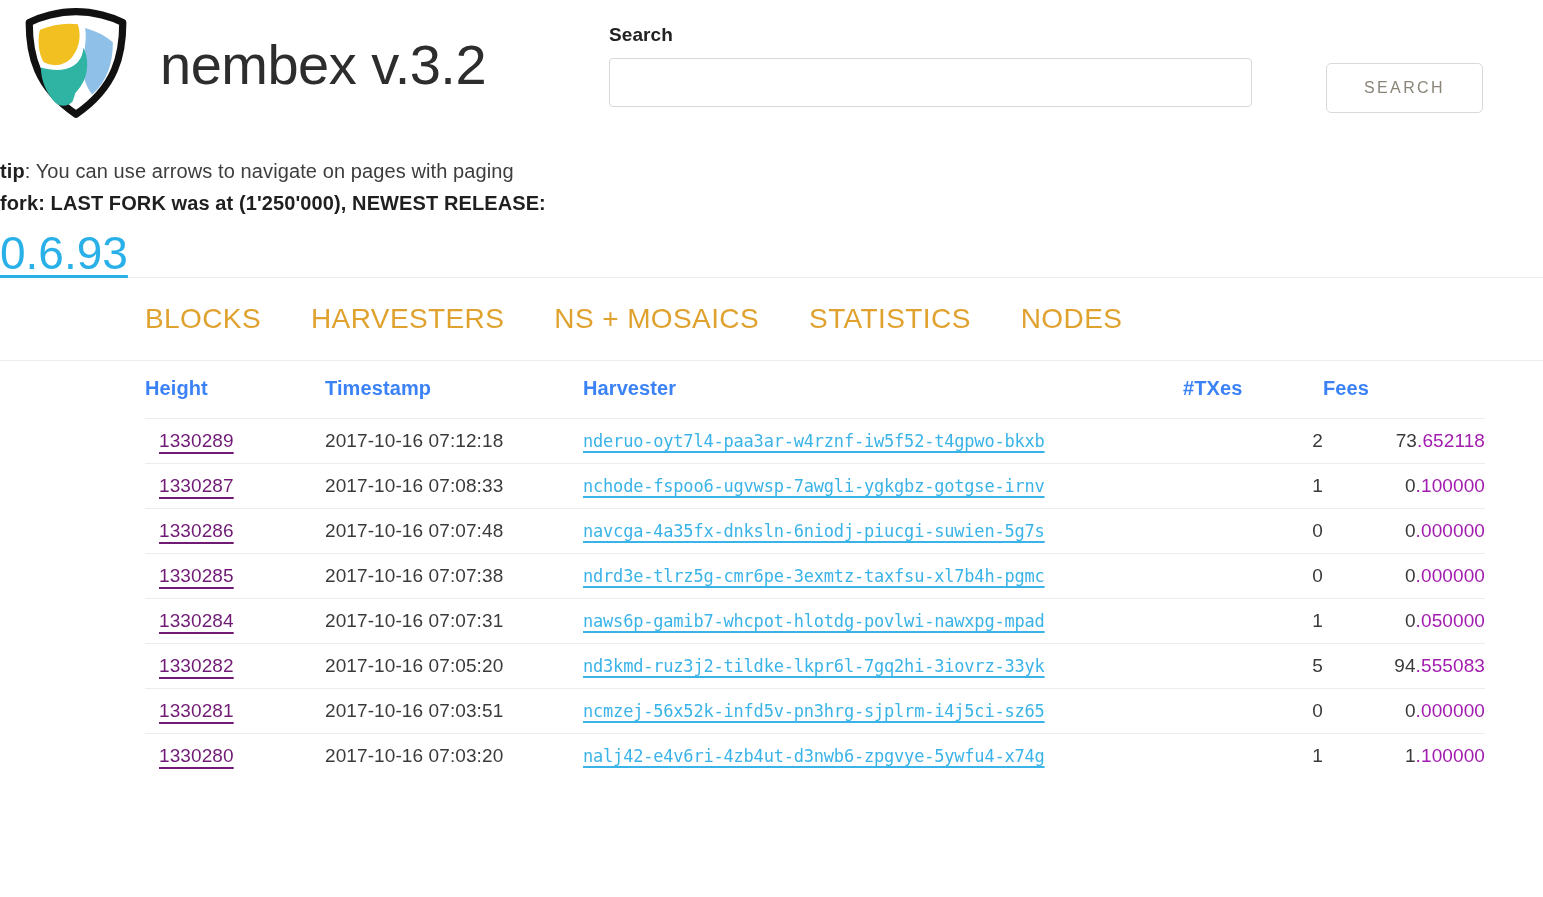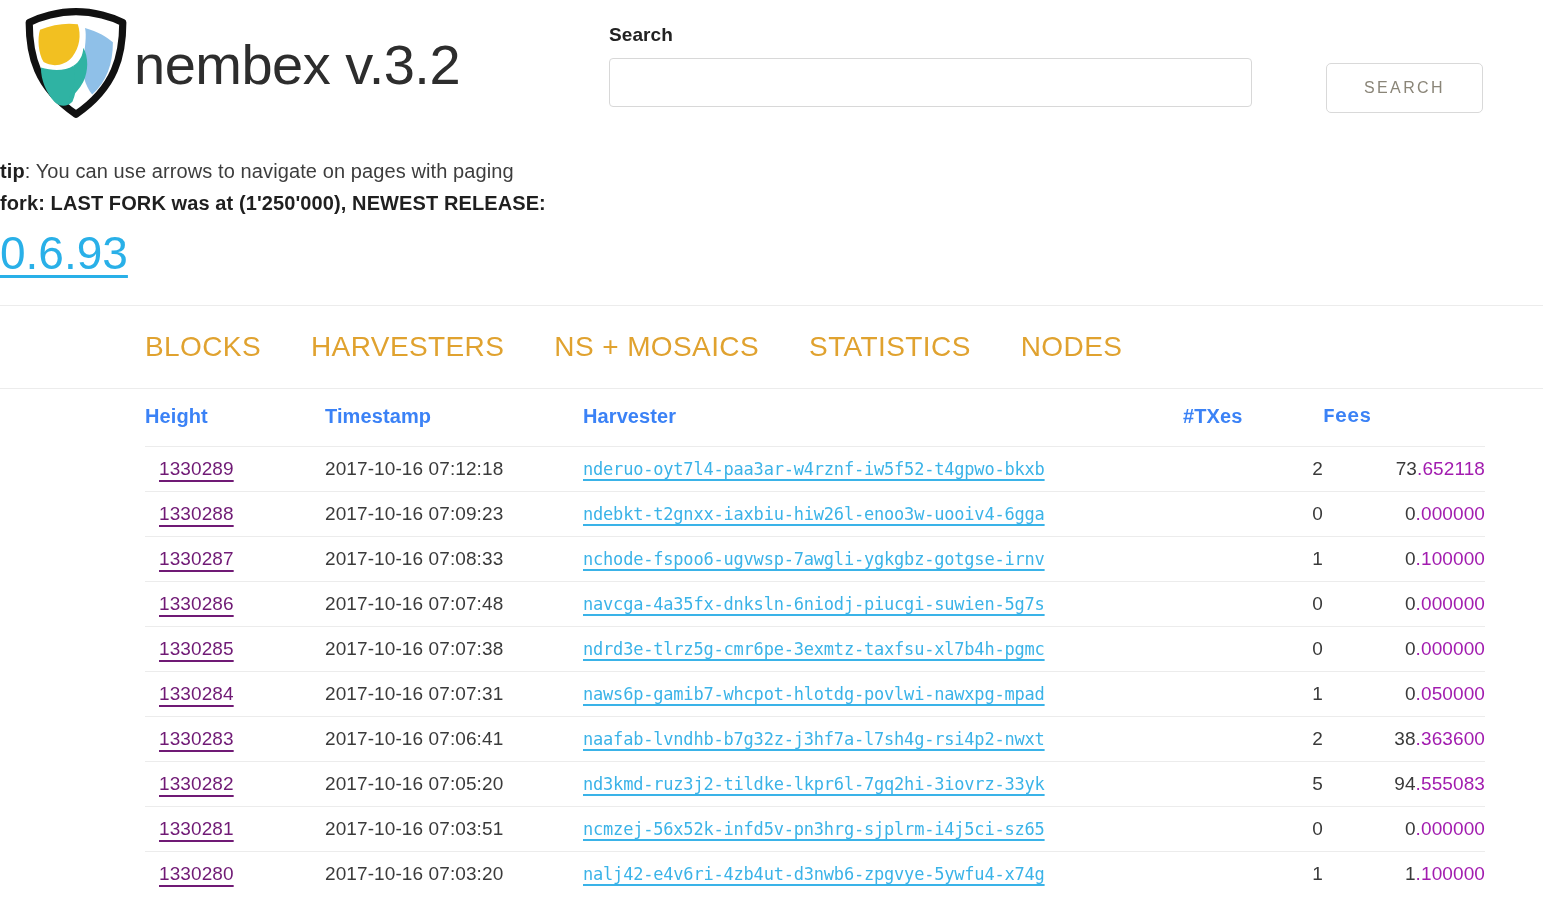--- a/index.html
+++ b/index.html
@@ -18,21 +18,21 @@
   .header {
     position: relative;
     height: 135px;
   }
   .brand {
     position: absolute;
     left: 22px;
     top: 8px;
     display: flex;
     align-items: center;
-    gap: 4px;
+    gap: 30px;
     justify-content: space-between;
   }
   .logo-mark { width: 108px; height: 110px; display: block; }
   .brand-title {
     font-size: 56px;
     font-weight: 300;
     letter-spacing: -0.5px;
     color: #2d2d2d;
     white-space: nowrap;
     line-height: 1;
@@ -100,21 +100,20 @@
     color: #29b0e8;
     text-decoration: underline;
     text-decoration-thickness: 3px;
     text-underline-offset: 6px;
     line-height: 1.05;
     cursor: pointer;
   }
 
   
   .nav-wrap {
-    margin-top: 28px;
     border-top: 1px solid #ececec;
     border-bottom: 1px solid #ececec;
     height: 84px;
     display: flex;
     align-items: center;
     padding-left: 145px;
   }
   .nav-item {
     font-size: 28px;
     color: #e0a22f;
@@ -148,21 +147,21 @@
     color: #3a3a3a;
     letter-spacing: 0.1px;
   }
   .col-height  { width: 180px; }
   .col-time    { width: 258px; }
   .col-harv    { width: 600px; }
   .col-tx      { width: 140px; }
   .col-fees    { width: 162px; }
   th.center-tx { text-align: right; padding-right: 6px; }
   td.center-tx { text-align: right; padding-right: 6px; }
-  th.fees-h { text-align: right; padding-right: 8px; font-family: Liberation Mono, monospace; }
+  th.fees-h { text-align: right; padding-right: 8px; }
   td.fees-c { text-align: right; padding-right: 8px; }
 
   .height-link {
     color: #701a75;
     text-decoration: underline;
     text-decoration-thickness: 2px;
     text-underline-offset: 5px;
     cursor: pointer;
     padding: 0 14px;
     font-size: 19px;
@@ -244,27 +243,20 @@
     </thead>
     <tbody id="blocks-body">
         <tr>
           <td class="height-cell"><a class="height-link">1330289</a></td>
           <td>2017-10-16 07:12:18</td>
           <td><a class="harv-link">nderuo-oyt7l4-paa3ar-w4rznf-iw5f52-t4gpwo-bkxb</a></td>
           <td class="center-tx tx-val">2</td>
           <td class="fees-c"><span class="fee-int">73</span><span class="fee-dec">.652118</span></td>
         </tr>
         <tr>
-          <td class="height-cell"><a class="height-link">1330288</a></td>
-          <td>2017-10-16 07:09:23</td>
-          <td><a class="harv-link">ndebkt-t2gnxx-iaxbiu-hiw26l-enoo3w-uooiv4-6gga</a></td>
-          <td class="center-tx tx-val">0</td>
-          <td class="fees-c"><span class="fee-int">0</span><span class="fee-dec">.000000</span></td>
-        </tr>
-        <tr>
           <td class="height-cell"><a class="height-link">1330287</a></td>
           <td>2017-10-16 07:08:33</td>
           <td><a class="harv-link">nchode-fspoo6-ugvwsp-7awgli-ygkgbz-gotgse-irnv</a></td>
           <td class="center-tx tx-val">1</td>
           <td class="fees-c"><span class="fee-int">0</span><span class="fee-dec">.100000</span></td>
         </tr>
         <tr>
           <td class="height-cell"><a class="height-link">1330286</a></td>
           <td>2017-10-16 07:07:48</td>
           <td><a class="harv-link">navcga-4a35fx-dnksln-6niodj-piucgi-suwien-5g7s</a></td>
@@ -279,27 +271,20 @@
           <td class="fees-c"><span class="fee-int">0</span><span class="fee-dec">.000000</span></td>
         </tr>
         <tr>
           <td class="height-cell"><a class="height-link">1330284</a></td>
           <td>2017-10-16 07:07:31</td>
           <td><a class="harv-link">naws6p-gamib7-whcpot-hlotdg-povlwi-nawxpg-mpad</a></td>
           <td class="center-tx tx-val">1</td>
           <td class="fees-c"><span class="fee-int">0</span><span class="fee-dec">.050000</span></td>
         </tr>
         <tr>
-          <td class="height-cell"><a class="height-link">1330283</a></td>
-          <td>2017-10-16 07:06:41</td>
-          <td><a class="harv-link">naafab-lvndhb-b7g32z-j3hf7a-l7sh4g-rsi4p2-nwxt</a></td>
-          <td class="center-tx tx-val">2</td>
-          <td class="fees-c"><span class="fee-int">38</span><span class="fee-dec">.363600</span></td>
-        </tr>
-        <tr>
           <td class="height-cell"><a class="height-link">1330282</a></td>
           <td>2017-10-16 07:05:20</td>
           <td><a class="harv-link">nd3kmd-ruz3j2-tildke-lkpr6l-7gq2hi-3iovrz-33yk</a></td>
           <td class="center-tx tx-val">5</td>
           <td class="fees-c"><span class="fee-int">94</span><span class="fee-dec">.555083</span></td>
         </tr>
         <tr>
           <td class="height-cell"><a class="height-link">1330281</a></td>
           <td>2017-10-16 07:03:51</td>
           <td><a class="harv-link">ncmzej-56x52k-infd5v-pn3hrg-sjplrm-i4j5ci-sz65</a></td>

